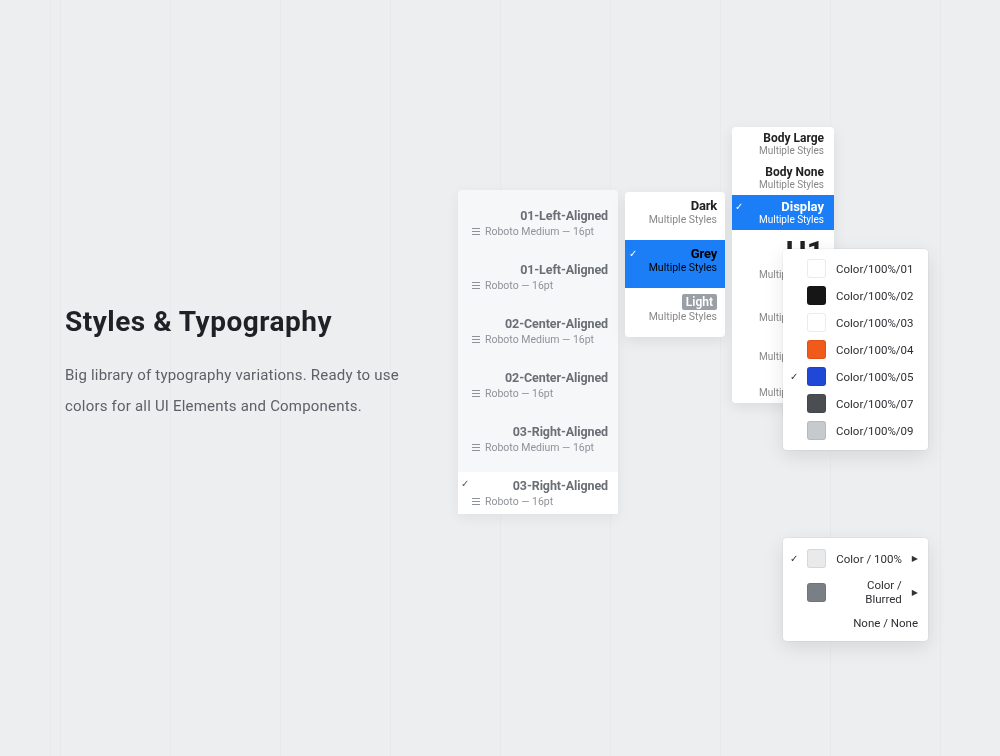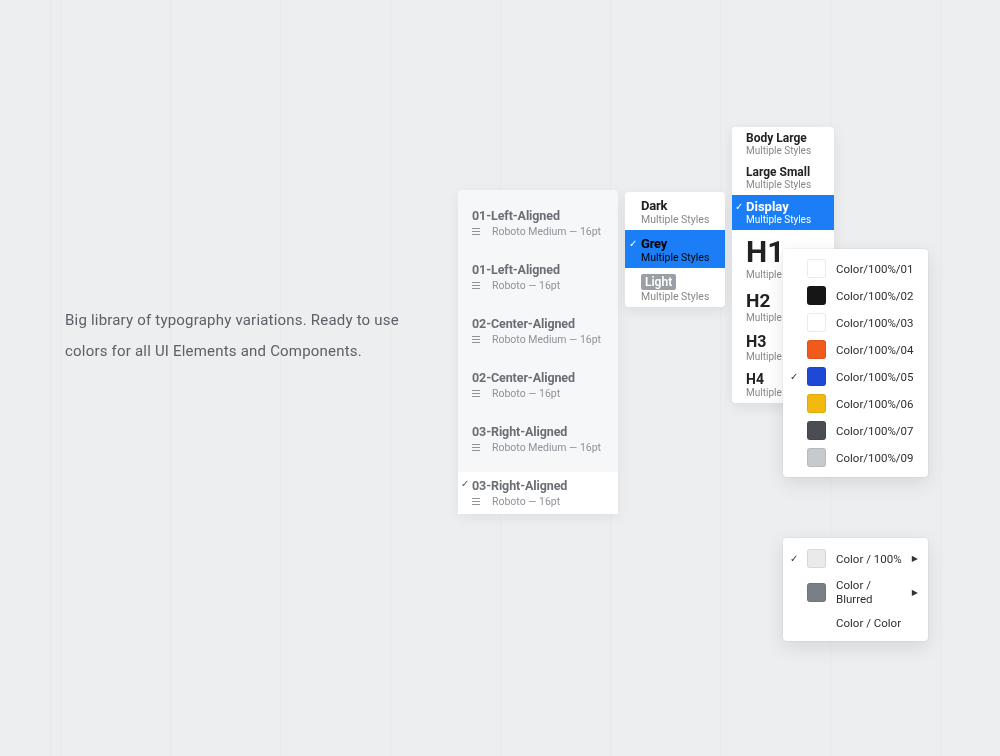--- a/index.html
+++ b/index.html
@@ -43,20 +43,21 @@
     color: #5c6168;
     letter-spacing: 0.2px;
   }
 
   .panel {
     position: absolute;
     background: #fff;
     border-radius: 4px;
     box-shadow: 0 2px 8px rgba(0,0,0,0.06), 0 0 0 1px rgba(0,0,0,0.03);
     font-size: 13px;
+    text-align: right;
   }
 
   
   .text-panel {
     left: 458px;
     top: 190px;
     width: 160px;
     box-shadow: 0 4px 14px rgba(0,0,0,0.06);
     background: #f6f7f8;
   }
@@ -66,21 +67,21 @@
   }
   .tp-title {
     font-weight: 700;
     font-size: 12.5px;
     color: #6a6e75;
     letter-spacing: -0.1px;
   }
   .tp-sub {
     display: flex;
     align-items: center;
-    gap: 12px;
+    gap: 5px;
     font-size: 10.5px;
     color: #8e9299;
     margin-top: 2px;
   }
   .tp-lines {
     display: inline-flex;
     flex-direction: column;
     gap: 1.5px;
   }
   .tp-lines span {
@@ -102,21 +103,21 @@
 
   
   .shade-panel {
     left: 625px;
     top: 192px;
     width: 100px;
     background: #fff;
     box-shadow: 0 4px 14px rgba(0,0,0,0.08);
   }
   .sp-item {
-    padding: 6px 8px 4px 16px;
+    padding: 6px 8px 14px 16px;
     cursor: pointer;
     position: relative;
   }
   .sp-title {
     font-weight: 700;
     font-size: 13px;
     color: #222;
     letter-spacing: -0.2px;
   }
   .sp-sub {
@@ -258,20 +259,21 @@
     filter: blur(0.6px);
     background: #7a7e85;
   }
 </style>
 </head>
 <body>
 
 <div class="bg-lines"></div>
 
 <div class="hero">
+  <h1 class="hero-title">Styles &amp; Typography</h1>
   <p class="hero-desc">Big library of typography variations. Ready to use colors for all UI Elements and Components.</p>
 </div>
 
 <div class="panel text-panel" id="text-panel">
     <div class="tp-item">
       <div class="tp-title">01-Left-Aligned</div>
       <div class="tp-sub">
         <span class="tp-lines">
           <span></span>
           <span></span>
@@ -350,21 +352,21 @@
     </div>
     <div class="sp-item"><div class="sp-tag">Light</div><div class="sp-sub">Multiple Styles</div></div>
   </div>
 
 <div class="panel type-panel" id="type-panel">
     <div class="ty-item">
       <div class="ty-title ty-t-body">Body Large</div>
       <div class="ty-sub">Multiple Styles</div>
     </div>
     <div class="ty-item">
-      <div class="ty-title ty-t-body">Large Small</div>
+      <div class="ty-title ty-t-body">Body None</div>
       <div class="ty-sub">Multiple Styles</div>
     </div>
     <div class="ty-item selected">
       <span class="ty-check">✓</span>
       <div class="ty-title ty-t-disp">Display</div>
       <div class="ty-sub">Multiple Styles</div>
     </div>
     <div class="ty-item">
       <div class="ty-title ty-t-h1">H1</div>
       <div class="ty-sub">Multiple Styles</div>
@@ -397,24 +399,20 @@
       <span class="cp-label">Color/100%/03</span>
     </div>
     <div class="cp-item">
       <span class="swatch" style="background: rgb(240, 90, 26);"></span>
       <span class="cp-label">Color/100%/04</span>
     </div>
     <div class="cp-item">
       <span class="cp-check">✓</span>
       <span class="swatch" style="background: rgb(31, 72, 214);"></span>
       <span class="cp-label">Color/100%/05</span>
-    </div>
-    <div class="cp-item">
-      <span class="swatch" style="background: rgb(242, 185, 15);"></span>
-      <span class="cp-label">Color/100%/06</span>
     </div>
     <div class="cp-item">
       <span class="swatch" style="background: rgb(74, 77, 82);"></span>
       <span class="cp-label">Color/100%/07</span>
     </div>
     <div class="cp-item">
       <span class="swatch" style="background: rgb(199, 202, 205);"></span>
       <span class="cp-label">Color/100%/09</span>
     </div>
   </div>
@@ -426,15 +424,15 @@
       <span class="gp-label">Color / 100%</span>
       <span class="gp-caret">▶</span>
     </div>
     <div class="gp-item">
       <span class="swatch blurred" style="background: rgb(122, 126, 133);"></span>
       <span class="gp-label">Color / Blurred</span>
       <span class="gp-caret">▶</span>
     </div>
     <div class="gp-item">
       <span style="width: 19px;"></span>
-      <span class="gp-label">Color / Color</span>
+      <span class="gp-label">None / None</span>
     </div>
   </div>
 
 </body></html>

